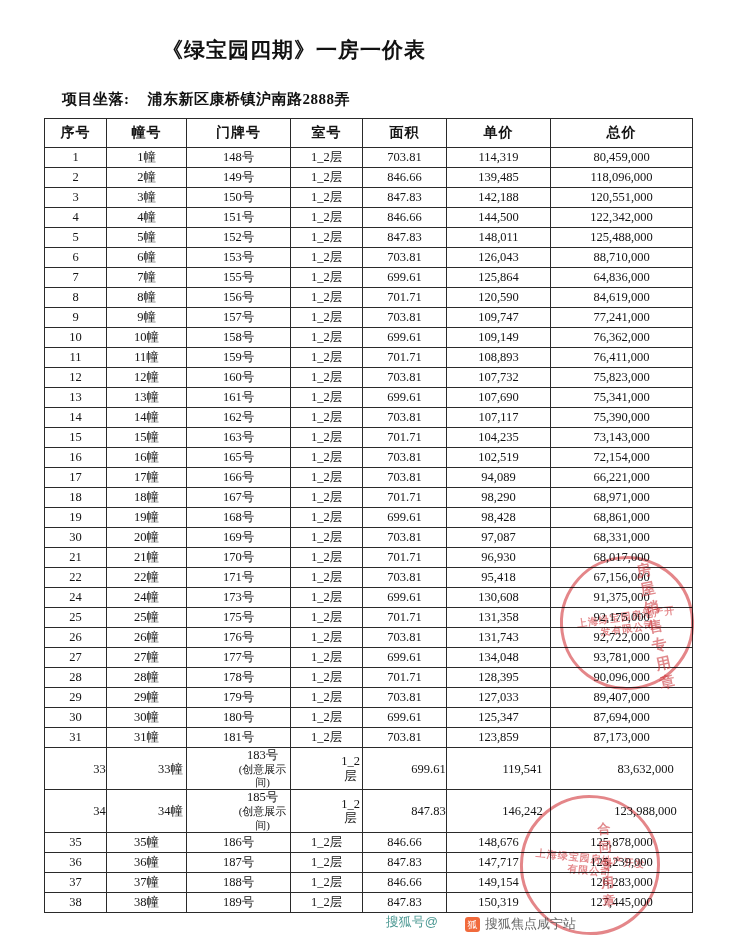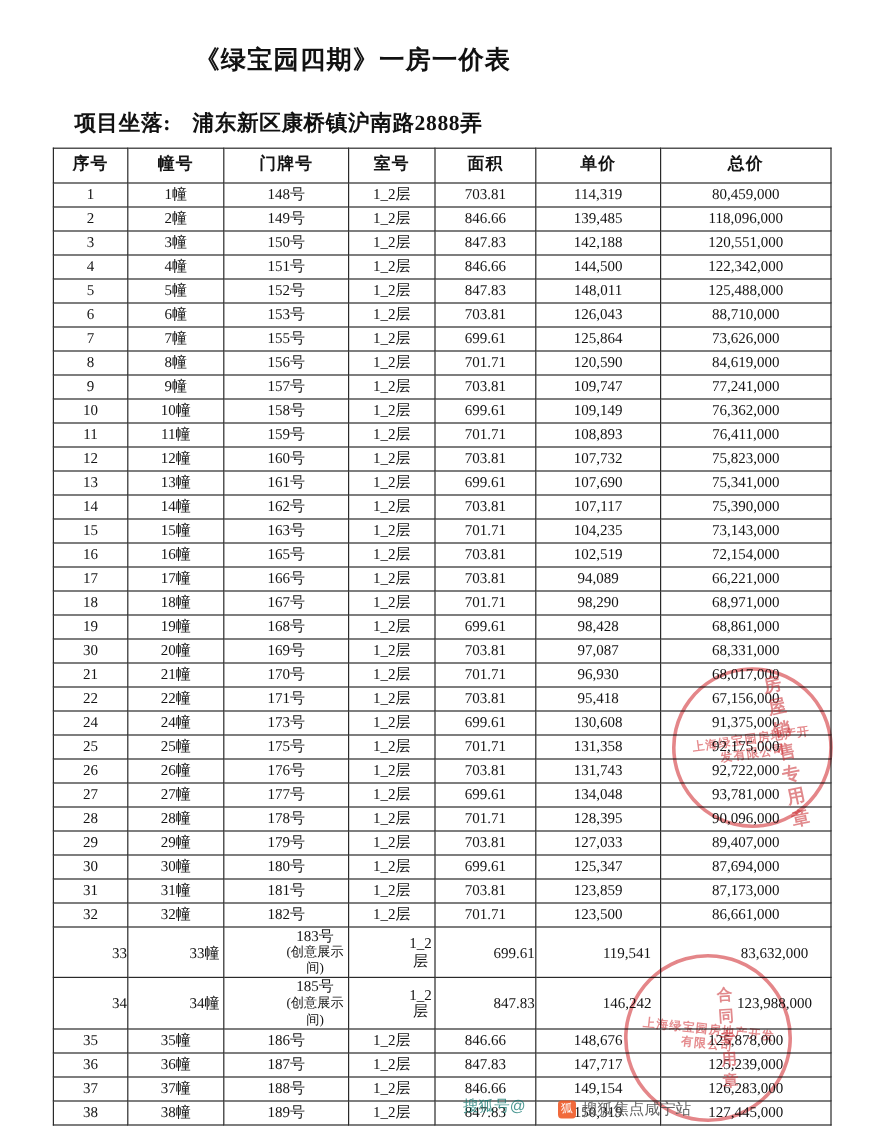--- a/index.html
+++ b/index.html
@@ -27,21 +27,21 @@
     font-size: 21px;
     font-weight: bold;
     letter-spacing: 1px;
     padding-top: 36px;
     padding-bottom: 26px;
     color: #111;
   }
   .subline {
     display: flex;
     align-items: center;
-    font-size: 18px;
+    font-size: 15px;
     font-weight: bold;
     padding-left: 18px;
     padding-bottom: 8px;
     color: #111;
   }
   .subline .lbl {
     letter-spacing: 0.5px;
     margin-right: 18px;
   }
   .subline .val {
@@ -260,21 +260,21 @@
           <td>126,043</td>
           <td>88,710,000</td>
         </tr>
         <tr>
           <td>7</td>
           <td>7幢</td>
           <td>155号</td>
           <td>1_2层</td>
           <td>699.61</td>
           <td>125,864</td>
-          <td>73,626,000</td>
+          <td>64,836,000</td>
         </tr>
         <tr>
           <td>8</td>
           <td>8幢</td>
           <td>156号</td>
           <td>1_2层</td>
           <td>701.71</td>
           <td>120,590</td>
           <td>84,619,000</td>
         </tr>
@@ -468,29 +468,20 @@
           <td>87,694,000</td>
         </tr>
         <tr>
           <td>31</td>
           <td>31幢</td>
           <td>181号</td>
           <td>1_2层</td>
           <td>703.81</td>
           <td>123,859</td>
           <td>87,173,000</td>
-        </tr>
-        <tr>
-          <td>32</td>
-          <td>32幢</td>
-          <td>182号</td>
-          <td>1_2层</td>
-          <td>701.71</td>
-          <td>123,500</td>
-          <td>86,661,000</td>
         </tr>
         <tr>
           <td class="two-line">33</td>
           <td class="two-line">33幢</td>
           <td class="two-line">
             <span class="cell-main">183号</span>
             <span class="cell-sub">(创意展示间)</span>
           </td>
           <td class="two-line">1_2层</td>
           <td class="two-line">699.61</td>

